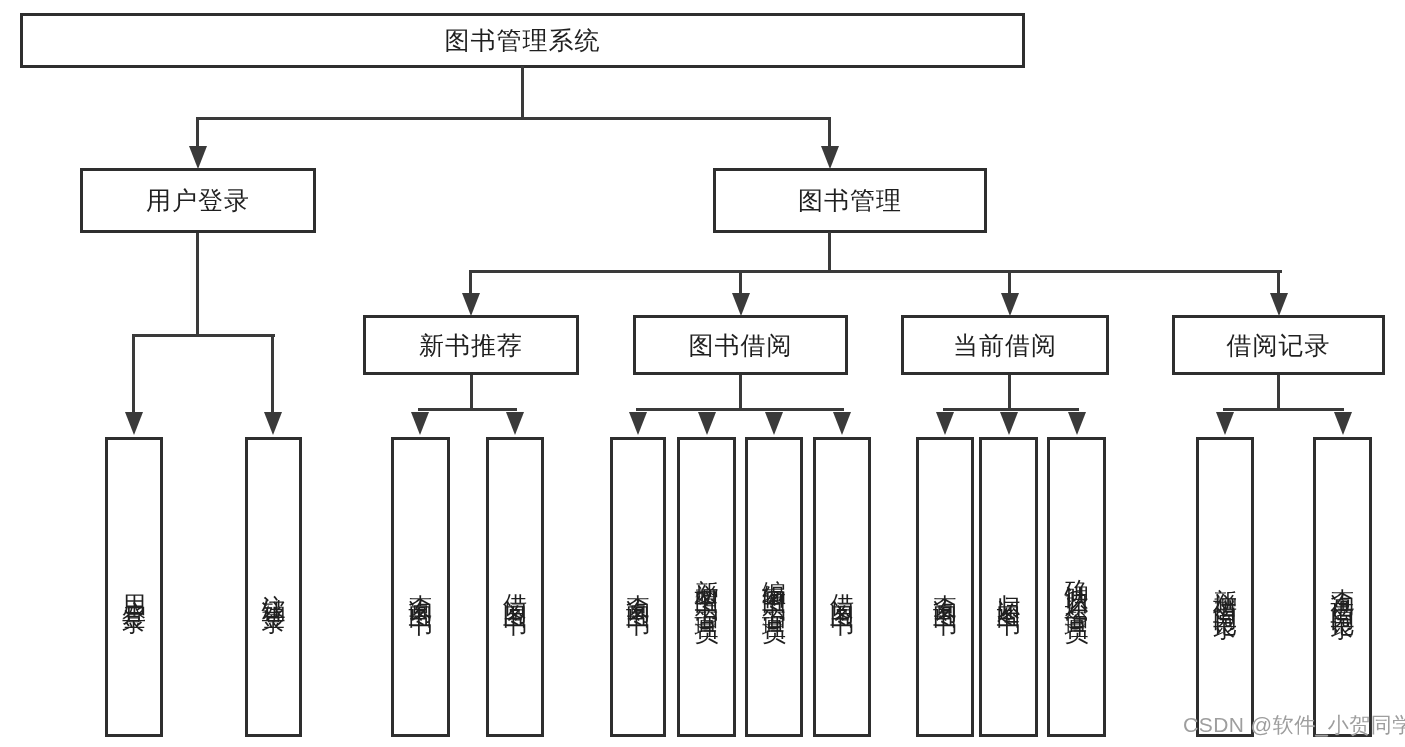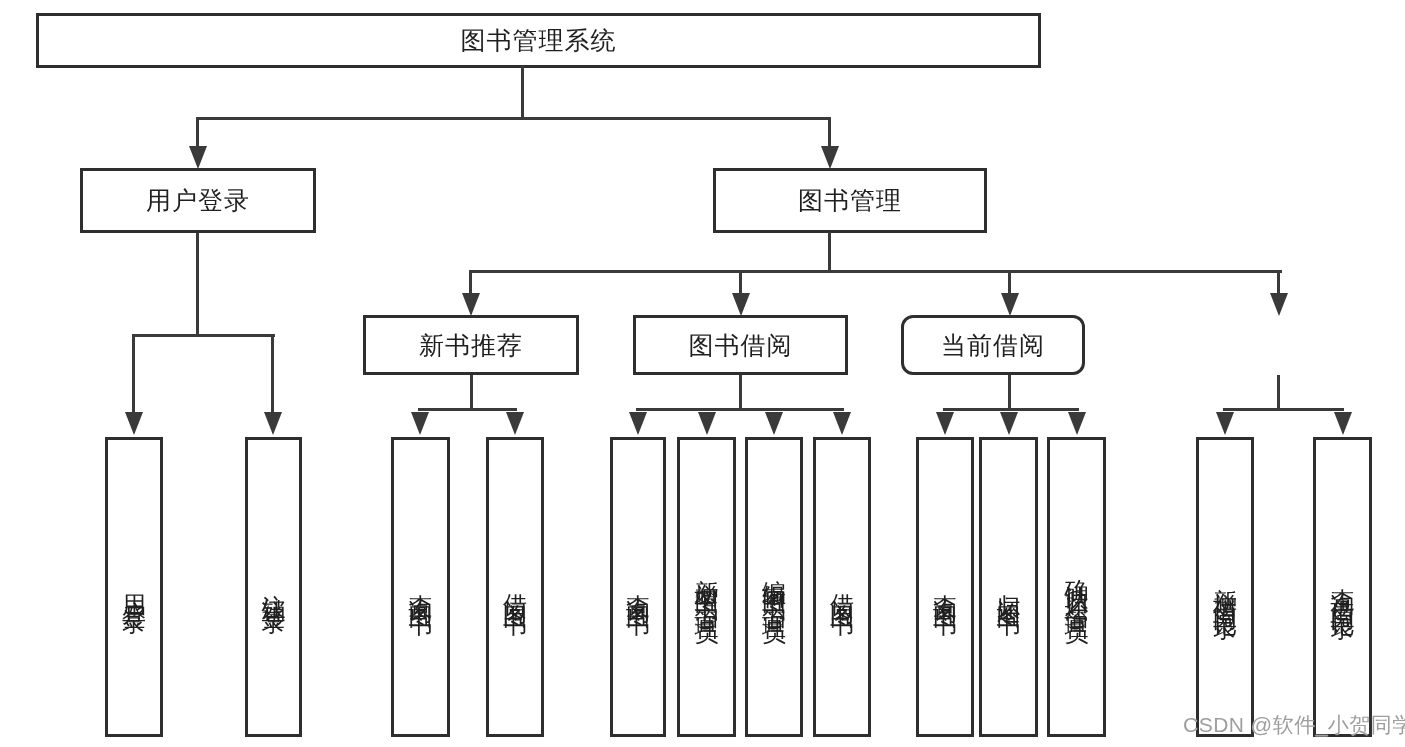--- a/index.html
+++ b/index.html
@@ -41,39 +41,42 @@
     color:var(--watermark,#9e9e9e);
     z-index:5; white-space:nowrap;
     text-shadow:0 0 1px #ffffff;
   }
 </style>
 </head>
 <body>
 
 <div class="canvas">
 
-  <div class="box" style="left:36px;top:13px;width:1005px;height:55px;">
+  <div class="box" style="left:20px;top:13px;width:1005px;height:55px;">
     <span class="hlabel">图书管理系统</span>
   </div>
 
   <div class="box" style="left:80px;top:168px;width:236px;height:65px;">
     <span class="hlabel">用户登录</span>
   </div>
   <div class="box" style="left:713px;top:168px;width:274px;height:65px;">
     <span class="hlabel">图书管理</span>
   </div>
 
   <div class="box" style="left:633px;top:315px;width:215px;height:60px;">
     <span class="hlabel">图书借阅</span>
   </div>
   <div class="box" style="left:363px;top:315px;width:216px;height:60px;">
     <span class="hlabel">新书推荐</span>
   </div>
-  <div class="box" style="left:901px;top:315px;width:184px;height:60px;border-radius:12px;">
+  <div class="box" style="left:901px;top:315px;width:208px;height:60px;">
     <span class="hlabel">当前借阅</span>
+  </div>
+  <div class="box" style="left:1172px;top:315px;width:213px;height:60px;">
+    <span class="hlabel">借阅记录</span>
   </div>
 
   <div class="box" style="left:105px;top:437px;width:58px;height:300px;">
     <span class="vtext">用户登录</span>
   </div>
   <div class="box" style="left:245px;top:437px;width:57px;height:300px;">
     <span class="vtext">注销登录</span>
   </div>
 
   <div class="box" style="left:391px;top:437px;width:59px;height:300px;">

